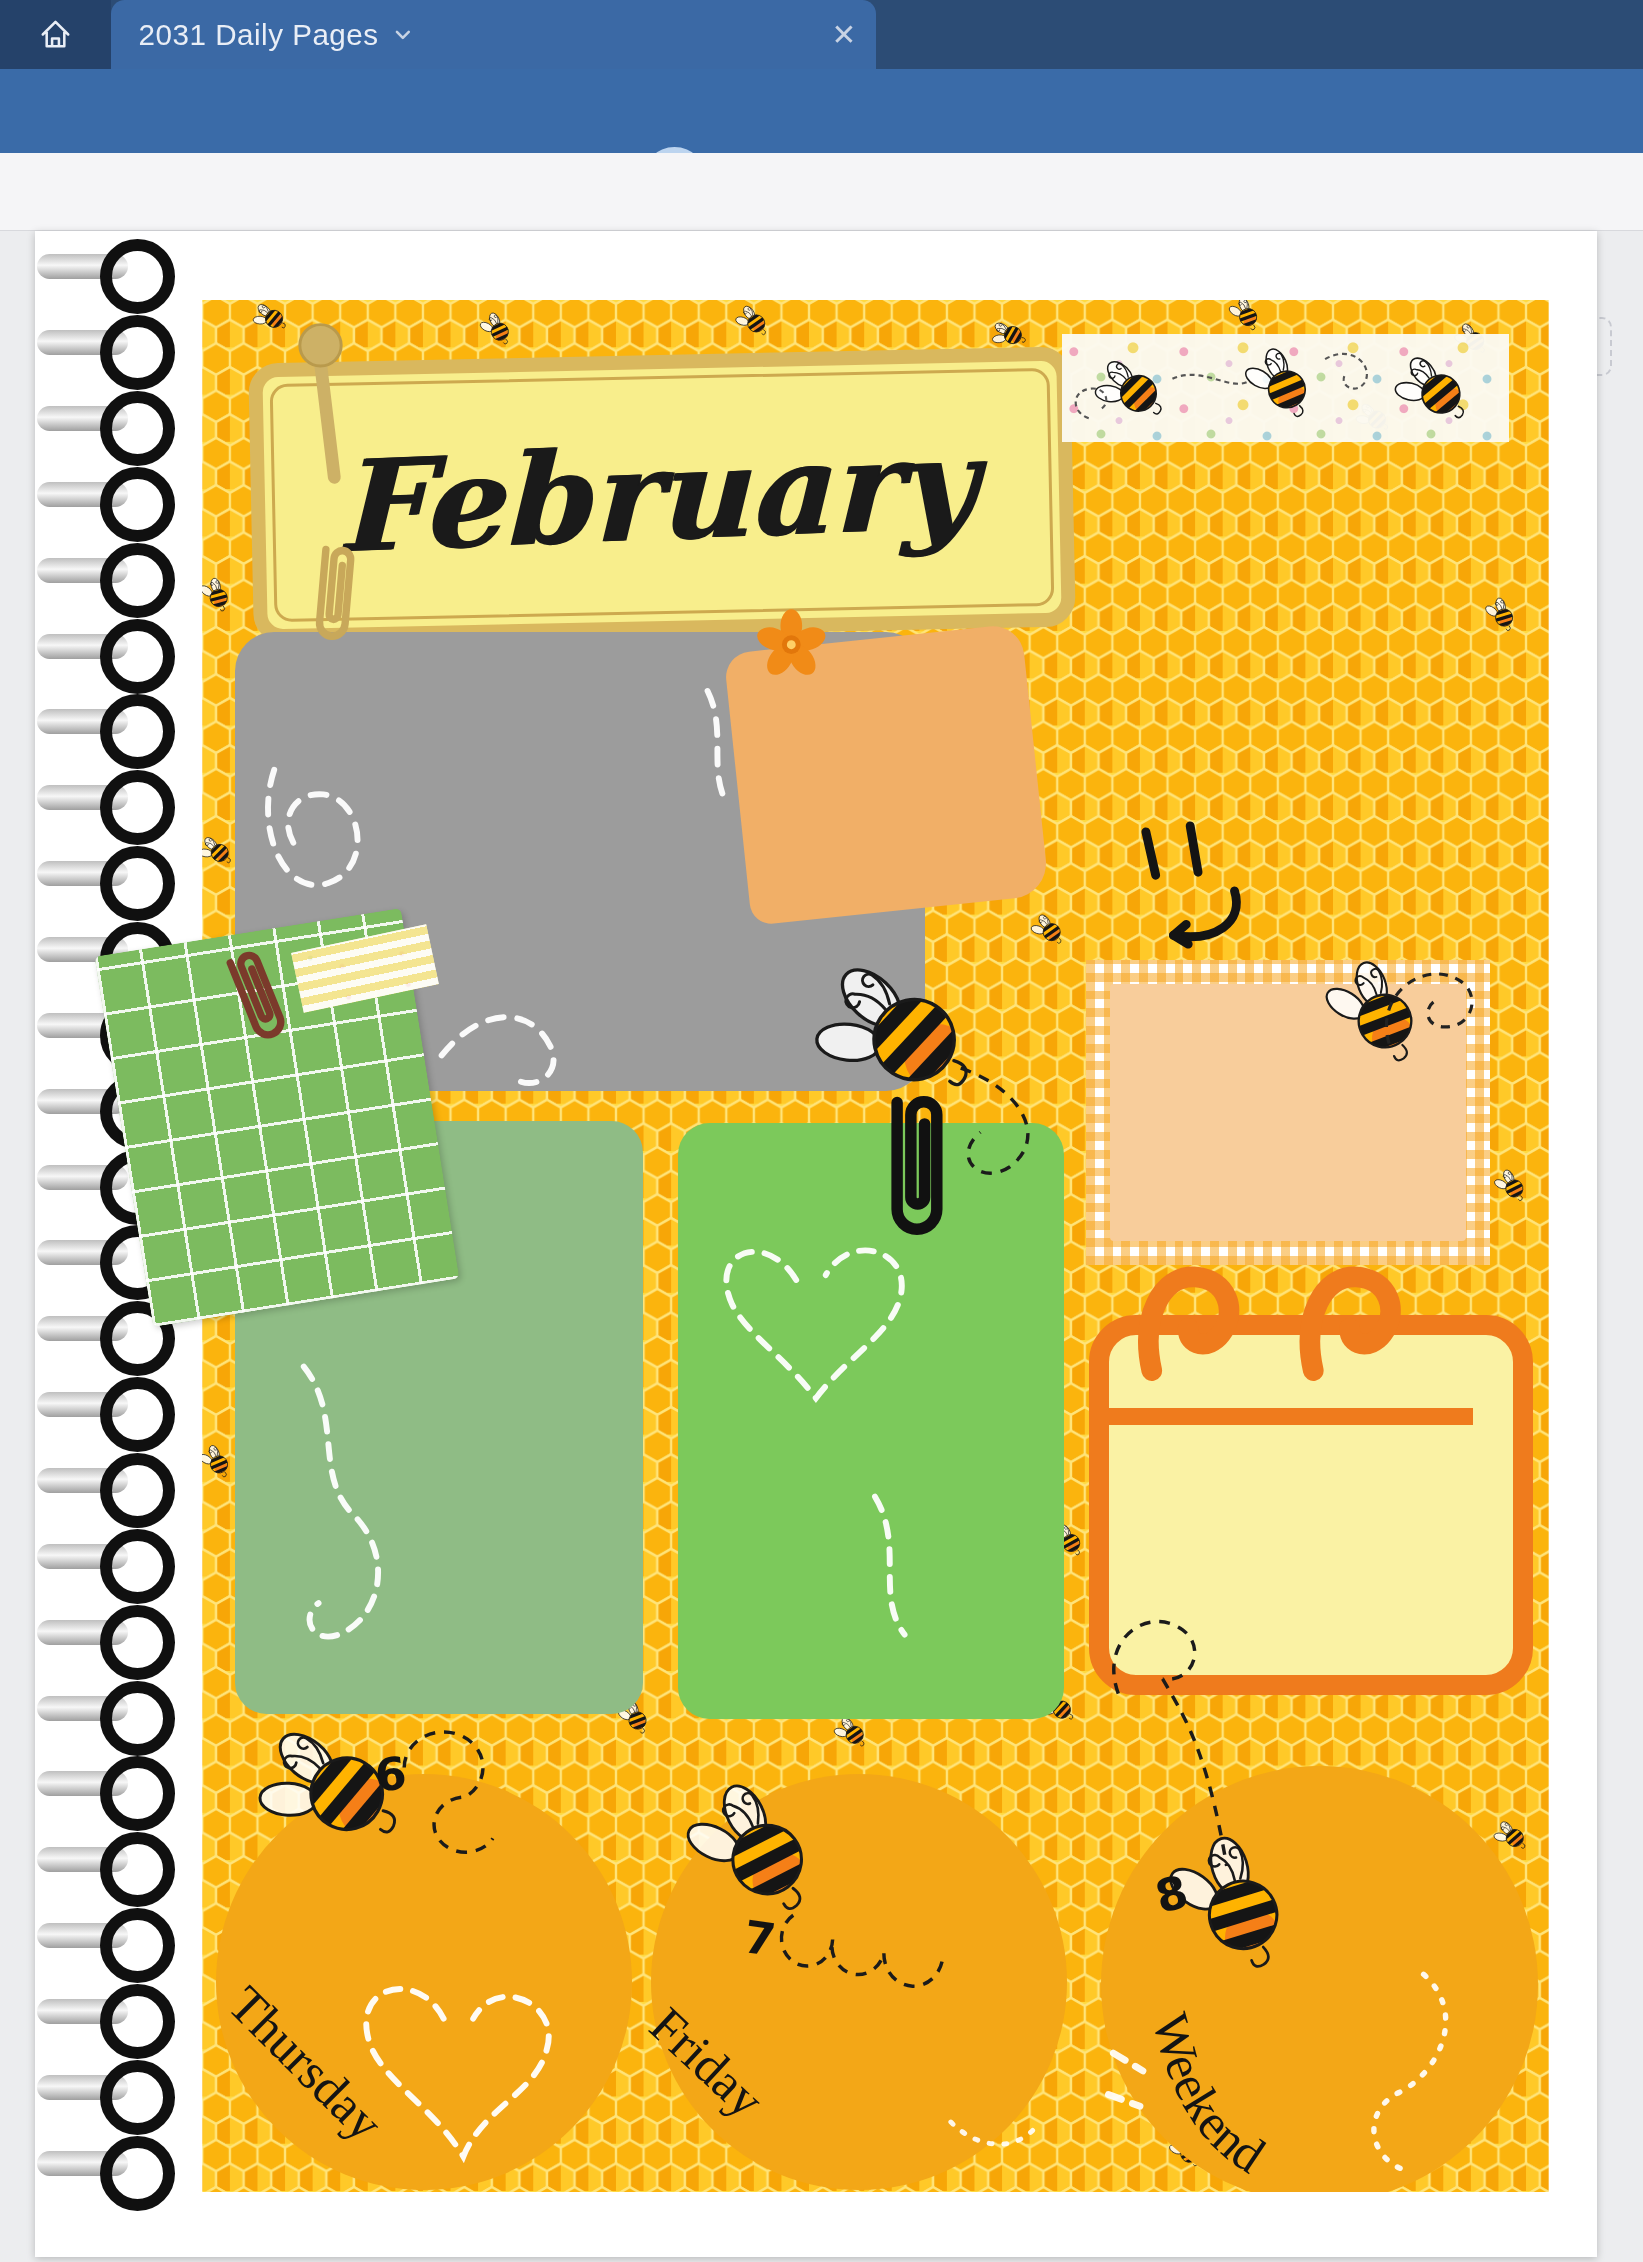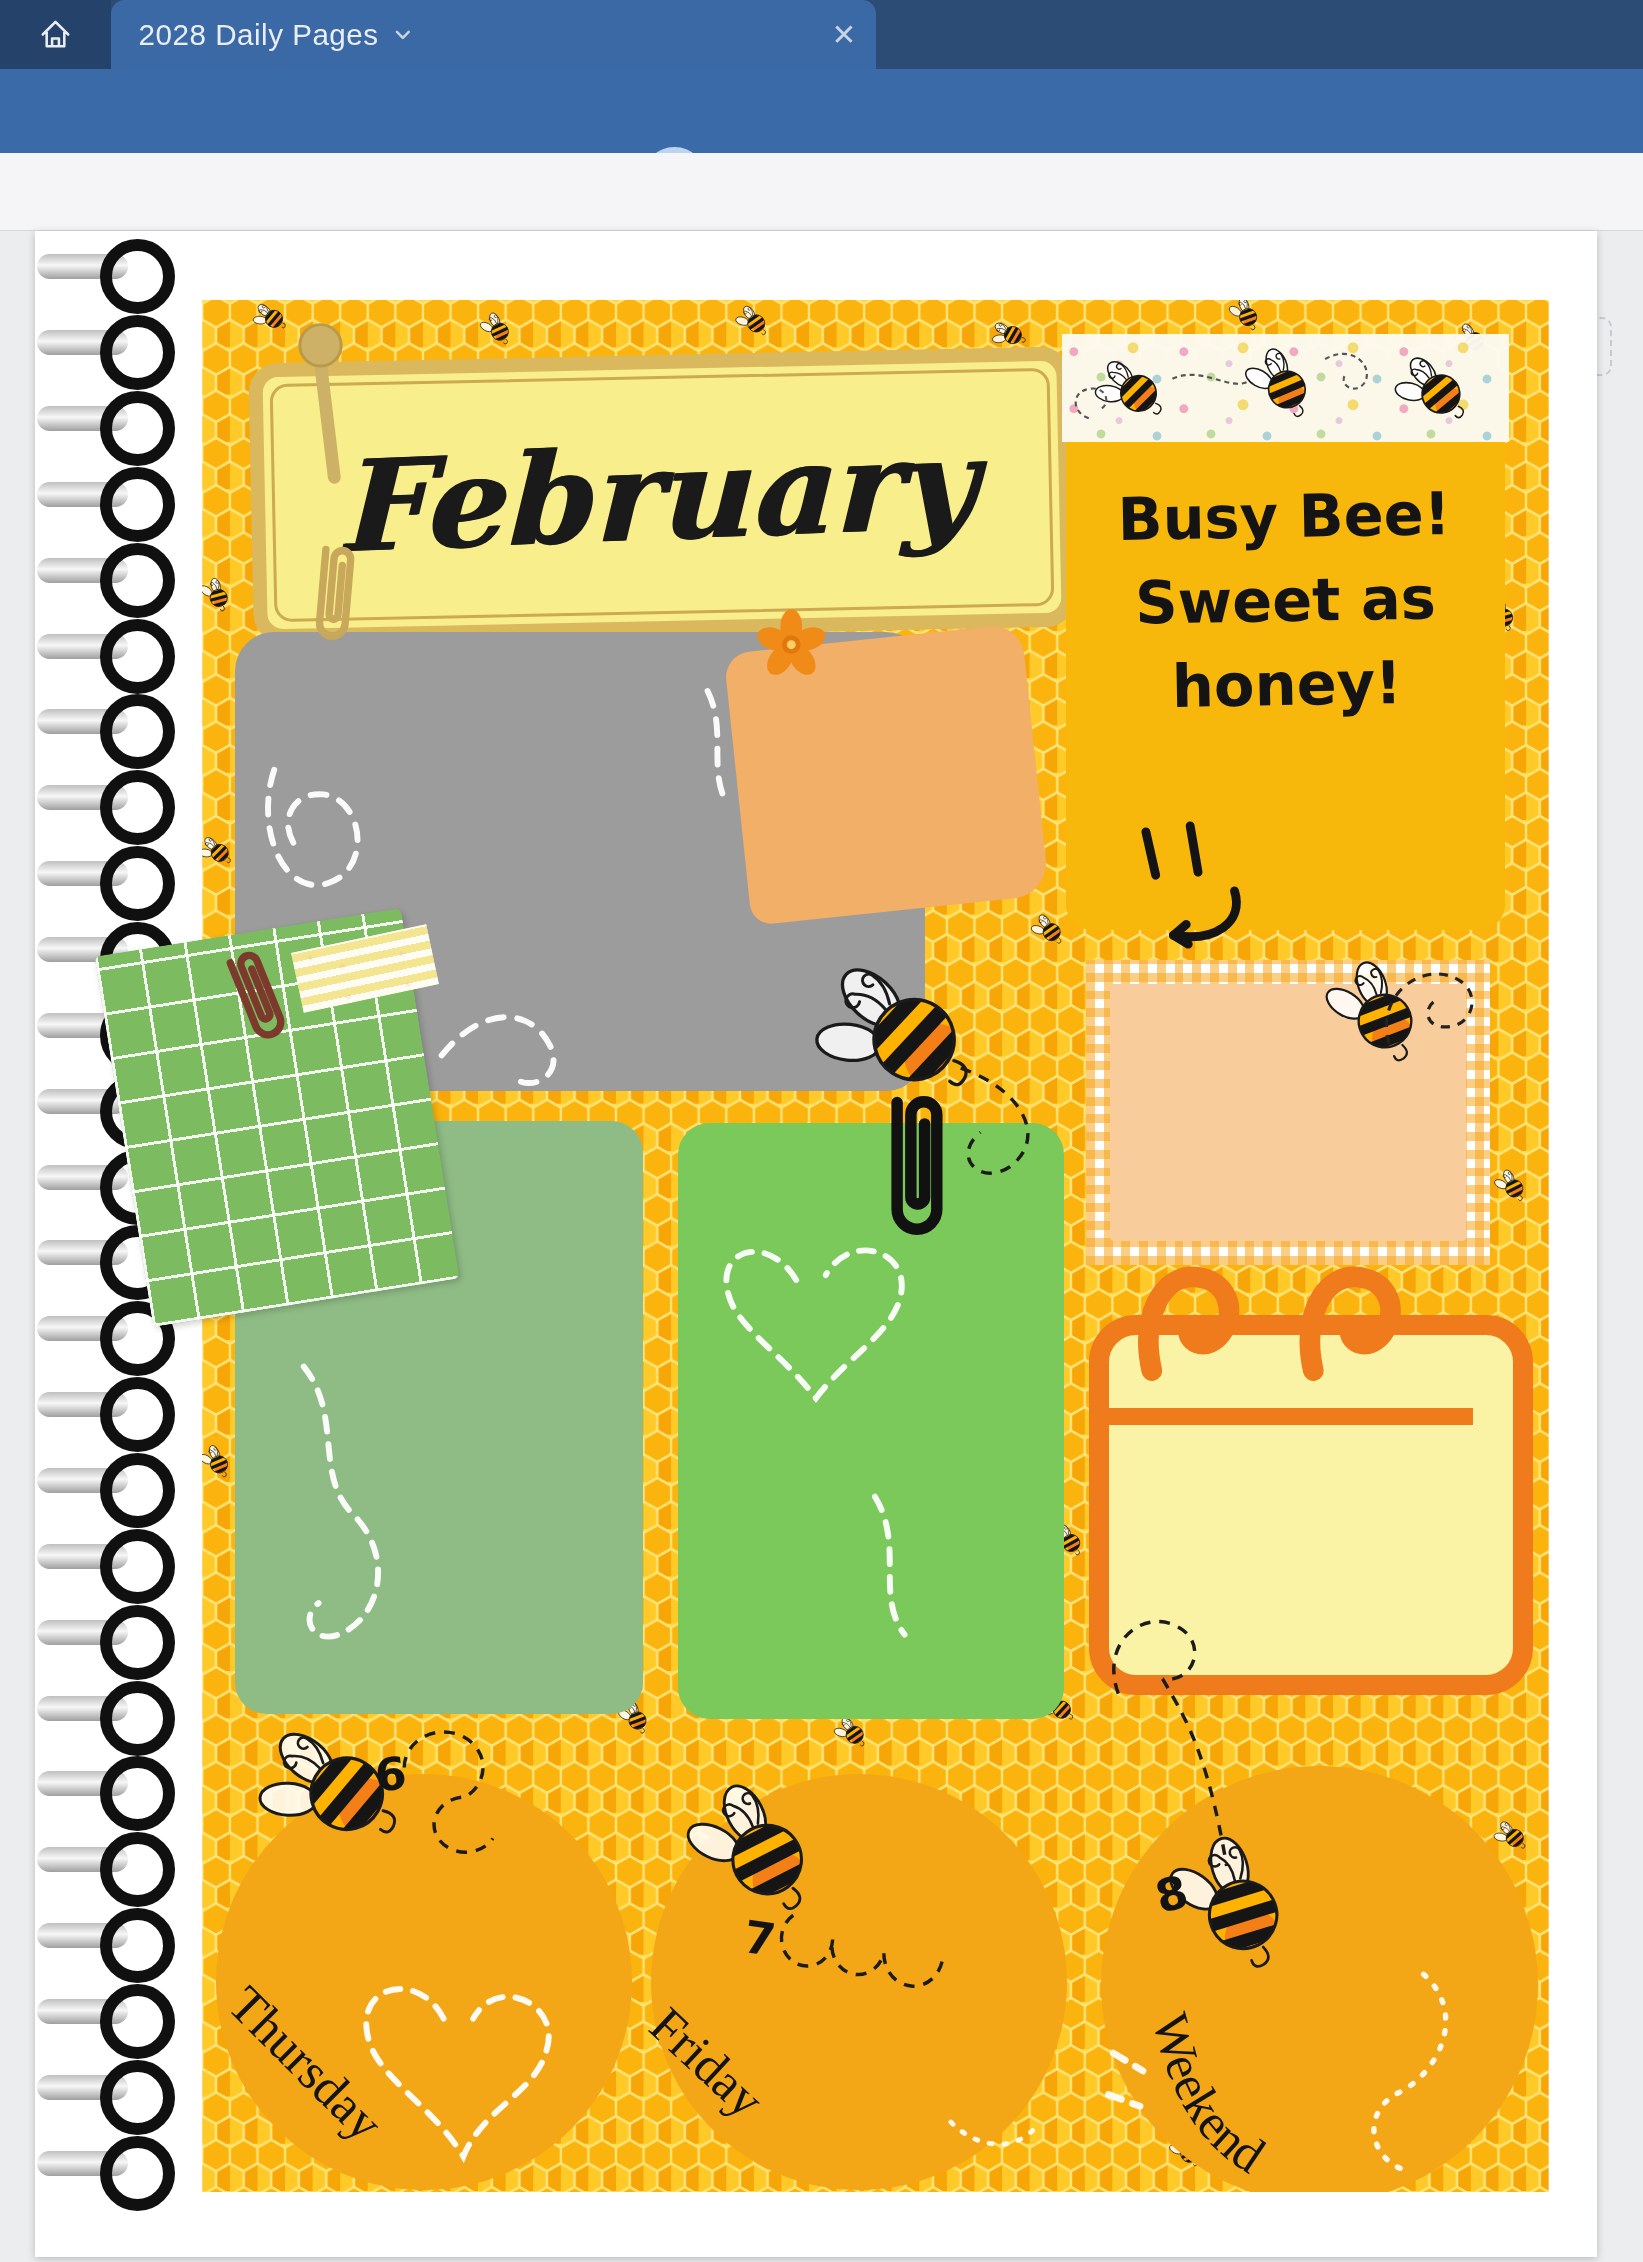--- a/index.html
+++ b/index.html
@@ -99,21 +99,21 @@
 
   <div class="abs tabbar">
     <div class="abs home-seg">
       <svg width="45" height="45" viewBox="0 0 46 46">
         <g fill="none" stroke="#E9EEF6" stroke-width="2.6" stroke-linecap="round" stroke-linejoin="round">
           <path d="M10 23 L23 10 L36 23 M14 19 v16 h18 v-16 M19.5 35 v-8 h7 v8"></path>
         </g>
       </svg>
     </div>
     <div class="abs tab">
-      <span class="tab-title">2028 Daily Pages</span>
+      <span class="tab-title">2031 Daily Pages</span>
       <svg class="tab-chevron" width="21.7" height="21.7" viewBox="0 0 22 22">
         <path d="M5 8 l6 6 6-6" fill="none" stroke="#C8D3E4" stroke-width="2.6" stroke-linecap="round" stroke-linejoin="round"></path>
       </svg>
       <span class="tab-close">✕</span>
     </div>
   </div>
 
   <div class="abs toolbar">
     <div class="tbtn" style="left:24.6px">
       <svg width="45" height="45" viewBox="0 0 46 46">
@@ -502,27 +502,20 @@
         <use href="#bee" width="120" height="120" transform="translate(880,1260) rotate(6) scale(0.3) translate(-60,-60)"></use>
         <use href="#bee" width="120" height="120" transform="translate(430,620) rotate(-20) scale(0.3) translate(-60,-60)"></use>
         <use href="#bee" width="120" height="120" transform="translate(1190,120) rotate(-10) scale(0.3) translate(-60,-60)"></use>
       </svg>
 
     <div class="card banner">
       <div class="banner-inner"></div>
       <div class="banner-title">February</div>
     </div>
 
-    <div class="card busy-note">
-      <div class="busy-text">
-        <div>Busy Bee!</div>
-        <div>Sweet as</div>
-        <div>honey!</div>
-      </div>
-    </div>
     <div class="card washi"></div>
 
     <div class="card graybox"></div>
     <div class="card peachnote"></div>
     <div class="card sagebox"></div>
     <div class="card greenbox"></div>
 
     <div class="card ginghamnote">
       <div class="gingham-inner"></div>
     </div>

